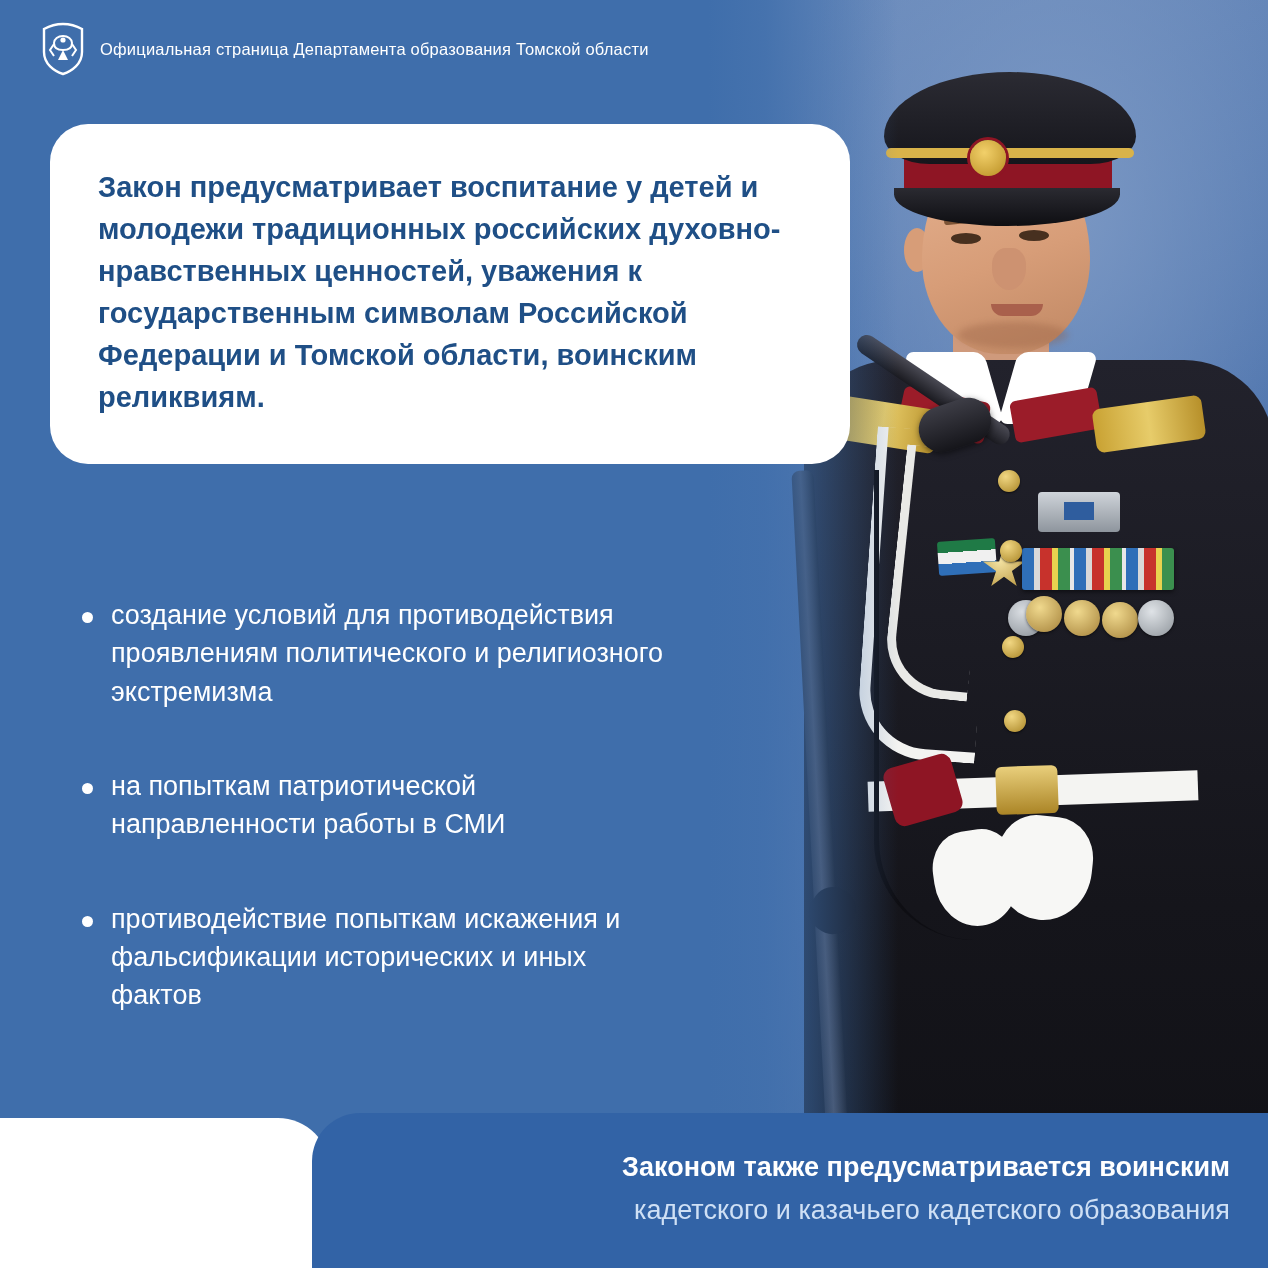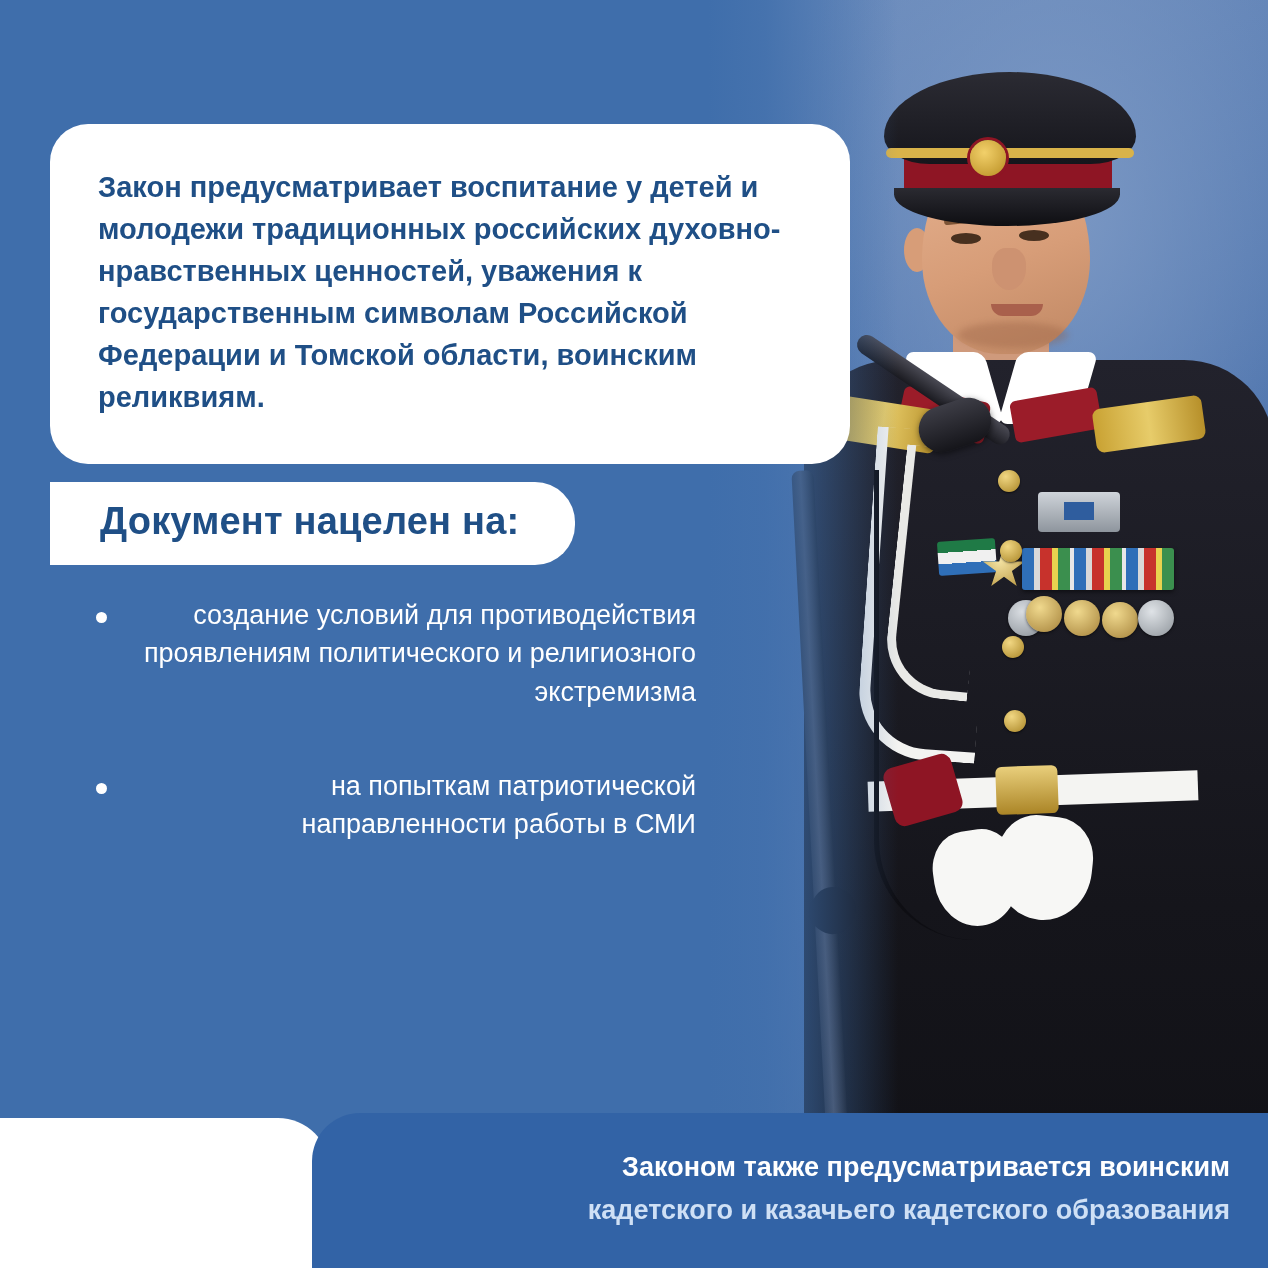--- a/index.html
+++ b/index.html
@@ -372,24 +372,23 @@
     margin: 0;
     color: #1f4f86;
     font-size: 38px;
     font-weight: 700;
     letter-spacing: .2px;
   }
 
   
   .bullets {
     position: absolute;
-    left: 96px; top: 596px;
+    left: 82px; top: 596px;
     width: 600px;
     z-index: 5;
-    text-align: right;
   }
   .bullet-item {
     display: flex;
     gap: 18px;
     margin-bottom: 56px;
   }
   .bullet-dot {
     flex: none;
     width: 11px; height: 11px;
     border-radius: 50%;
@@ -415,21 +414,21 @@
   .bottom-card .line1 {
     color: #ffffff;
     font-size: 27px;
     font-weight: 700;
     text-align: right;
     line-height: 1.35;
   }
   .bottom-card .line2 {
     color: #cfe0f5;
     font-size: 27px;
-    font-weight: 700;
+    font-weight: 400;
     text-align: right;
     line-height: 1.35;
     margin-top: 6px;
   }
   .corner-white {
     position: absolute;
     left: 0; bottom: 0;
     width: 330px; height: 150px;
     background: #ffffff;
     border-radius: 0 52px 0 0;
@@ -498,38 +497,51 @@
     <div class="mic-pole">
       <div class="mic-tip"></div>
     </div>
     <div class="mic-stem"></div>
     <div class="mic-head"></div>
     <div class="mic-cable"></div>
 
     <div class="photo-fade"></div>
   </div>
 
+  <div class="header">
+    <span class="emblem">
+      <svg viewBox="0 0 46 54" width="46" height="54" aria-hidden="true">
+        <path d="M23 2 C13 2 4 7 4 7 L4 30 C4 42 14 49 23 52 C32 49 42 42 42 30 L42 7 C42 7 33 2 23 2 Z" fill="none" stroke="#ffffff" stroke-width="2.4"></path>
+        <path d="M23 14 c-5 0-9 3-9 7 0 5 4 7 9 7 5 0 9-2 9-7 0-4-4-7-9-7 Z" fill="none" stroke="#ffffff" stroke-width="2"></path>
+        <path d="M14 22 l-4 6 4 6 M32 22 l4 6 -4 6" fill="none" stroke="#ffffff" stroke-width="2"></path>
+        <path d="M23 28 l-5 10 h10 Z" fill="#ffffff"></path>
+        <circle cx="23" cy="18" r="2.6" fill="#ffffff"></circle>
+      </svg>
+    </span>
+    <span class="header-title">Официальная страница Департамента образования Томской области</span>
+  </div>
 
   <div class="card-quote">
     <p>Закон предусматривает воспитание у детей и молодежи традиционных российских духовно-нравственных ценностей, уважения к государственным символам Российской Федерации и Томской области, воинским реликвиям.</p>
   </div>
 
-  <div class="card-heading">
-    <h2>Документ нацелен на:</h2>
-  </div>
 
   <div class="bullets">
     <div class="bullet-item">
       <span class="bullet-dot"></span>
       <span class="bullet-text">создание условий для противодействия проявлениям политического и религиозного экстремизма</span>
     </div>
     <div class="bullet-item">
       <span class="bullet-dot"></span>
       <span class="bullet-text">на попыткам патриотической направленности работы в СМИ</span>
     </div>
+    <div class="bullet-item">
+      <span class="bullet-dot"></span>
+      <span class="bullet-text">противодействие попыткам искажения и фальсификации исторических и иных фактов</span>
+    </div>
   </div>
 
   <div class="corner-white"></div>
   <div class="bottom-card">
     <div class="line1">Законом также предусматривается воинским</div>
     <div class="line2">кадетского и казачьего кадетского образования</div>
   </div>
 
 </div>
 

